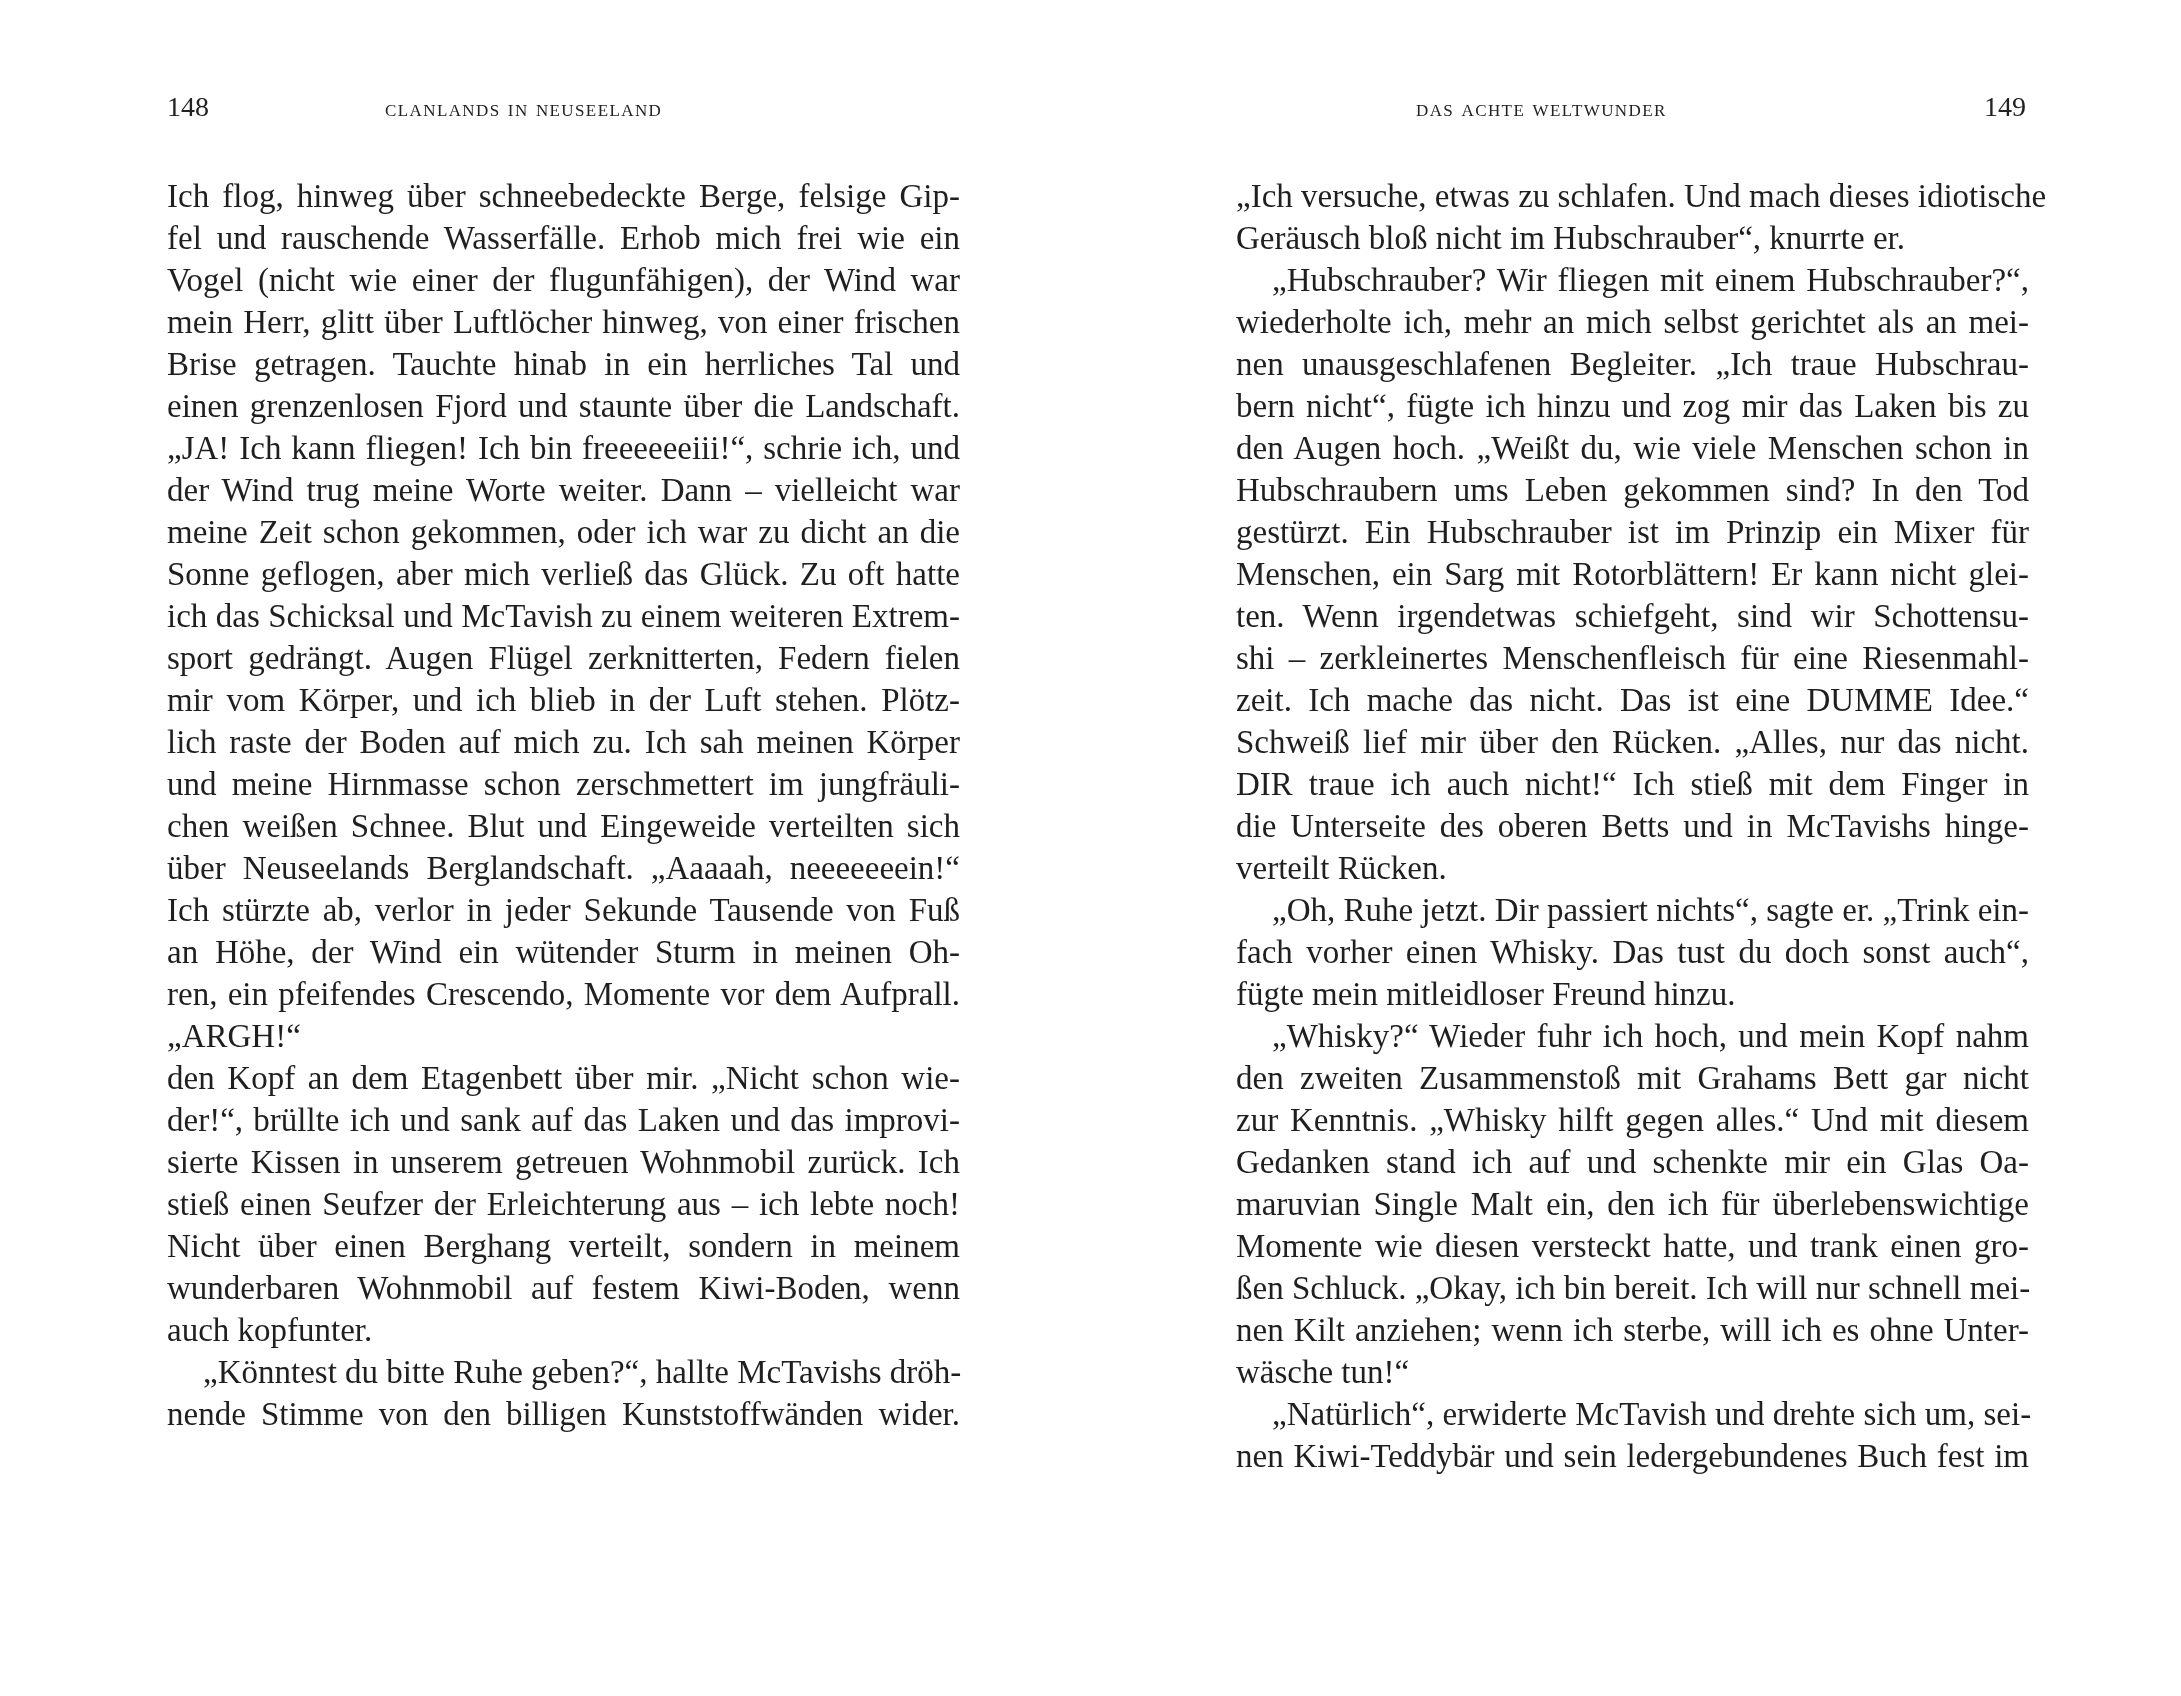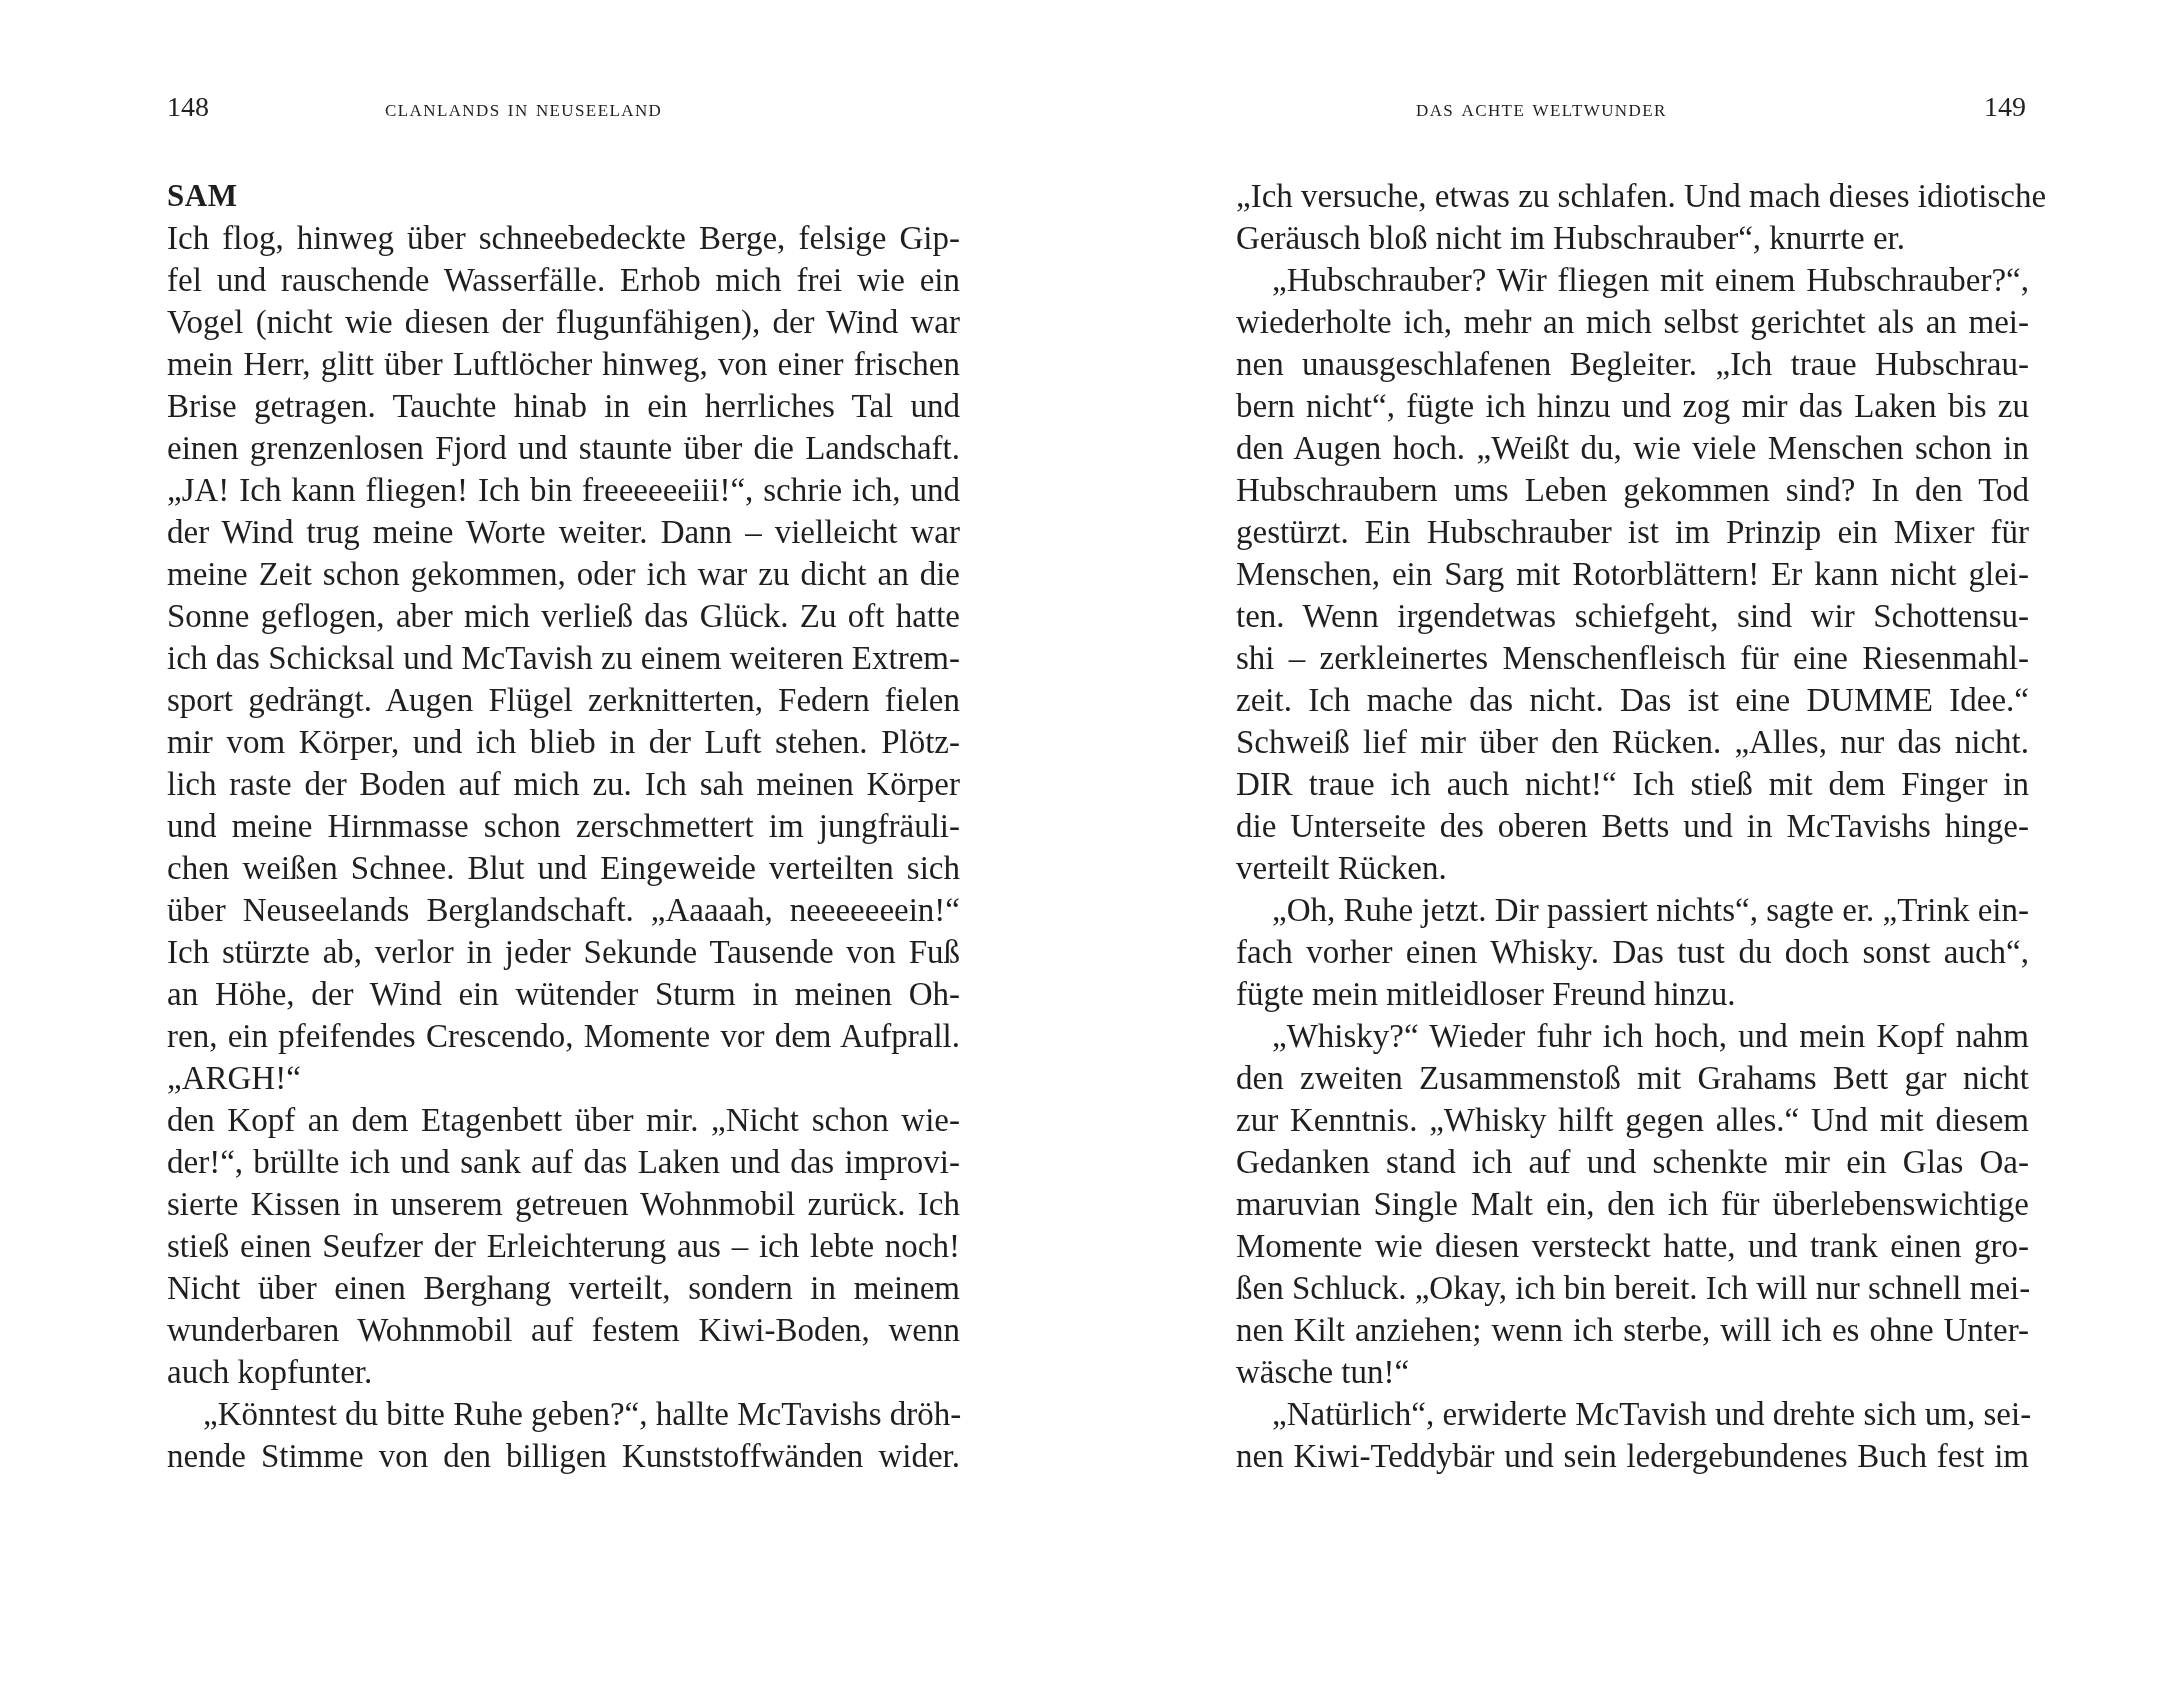--- a/index.html
+++ b/index.html
@@ -41,25 +41,24 @@
   .line.last { text-align-last: left; }
   .line.indent { text-indent: 36px; }
 </style>
 </head>
 <body>
 
 <div class="page page-left">
   <div class="folio">148</div>
   <div class="running-head">CLANLANDS IN NEUSEELAND</div>
   <div class="text-block">
-    <h2 class="section-heading">SAM</h2>
     <div id="left-lines">
         <span class="line">Ich flog, hinweg über schneebedeckte Berge, felsige Gip-</span>
         <span class="line">fel und rauschende Wasserfälle. Erhob mich frei wie ein</span>
-        <span class="line">Vogel (nicht wie diesen der flugunfähigen), der Wind war</span>
+        <span class="line">Vogel (nicht wie einer der flugunfähigen), der Wind war</span>
         <span class="line">mein Herr, glitt über Luftlöcher hinweg, von einer frischen</span>
         <span class="line">Brise getragen. Tauchte hinab in ein herrliches Tal und</span>
         <span class="line">einen grenzenlosen Fjord und staunte über die Landschaft.</span>
         <span class="line">„JA! Ich kann fliegen! Ich bin freeeeeeiii!“, schrie ich, und</span>
         <span class="line">der Wind trug meine Worte weiter. Dann – vielleicht war</span>
         <span class="line">meine Zeit schon gekommen, oder ich war zu dicht an die</span>
         <span class="line">Sonne geflogen, aber mich verließ das Glück. Zu oft hatte</span>
         <span class="line">ich das Schicksal und McTavish zu einem weiteren Extrem-</span>
         <span class="line">sport gedrängt. Augen Flügel zerknitterten, Federn fielen</span>
         <span class="line">mir vom Körper, und ich blieb in der Luft stehen. Plötz-</span>

